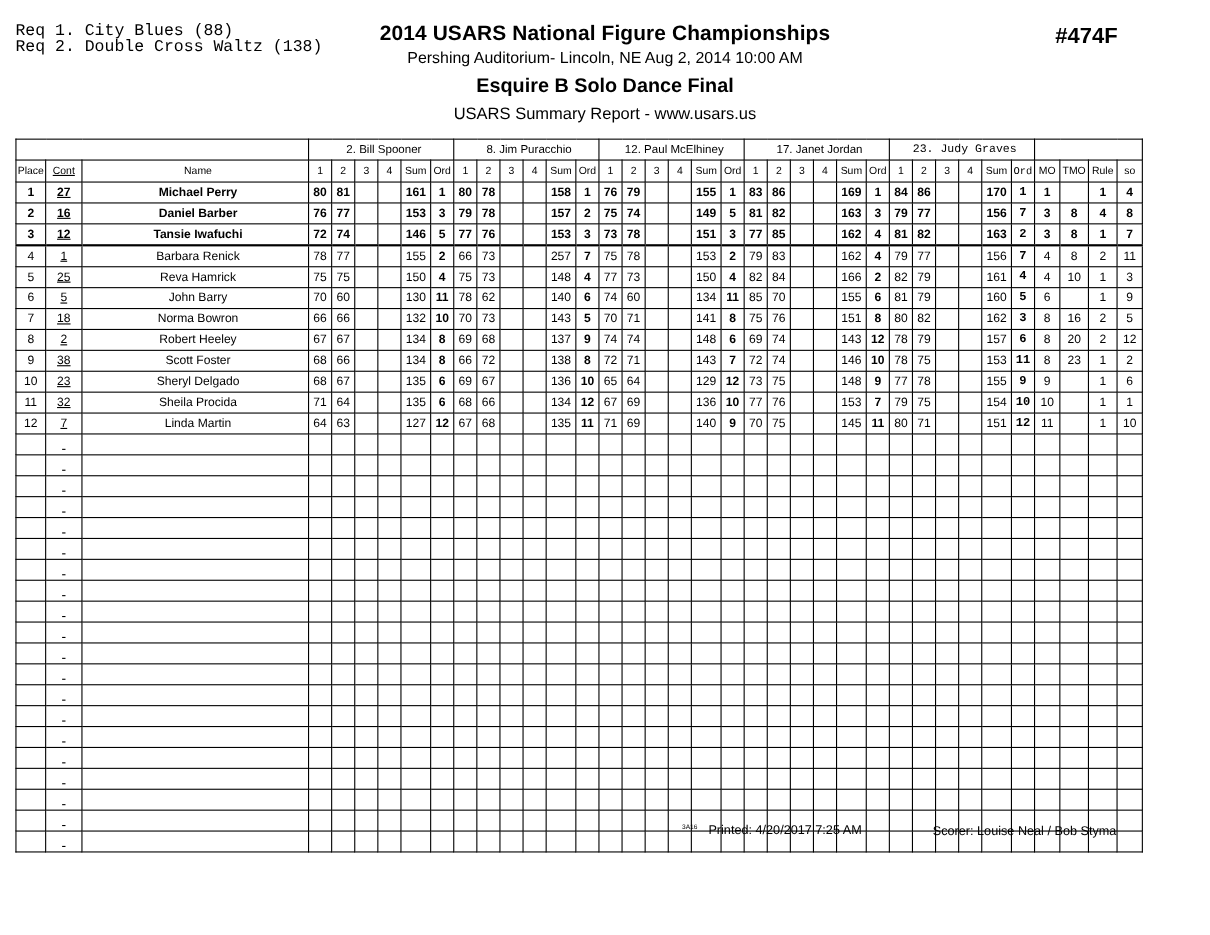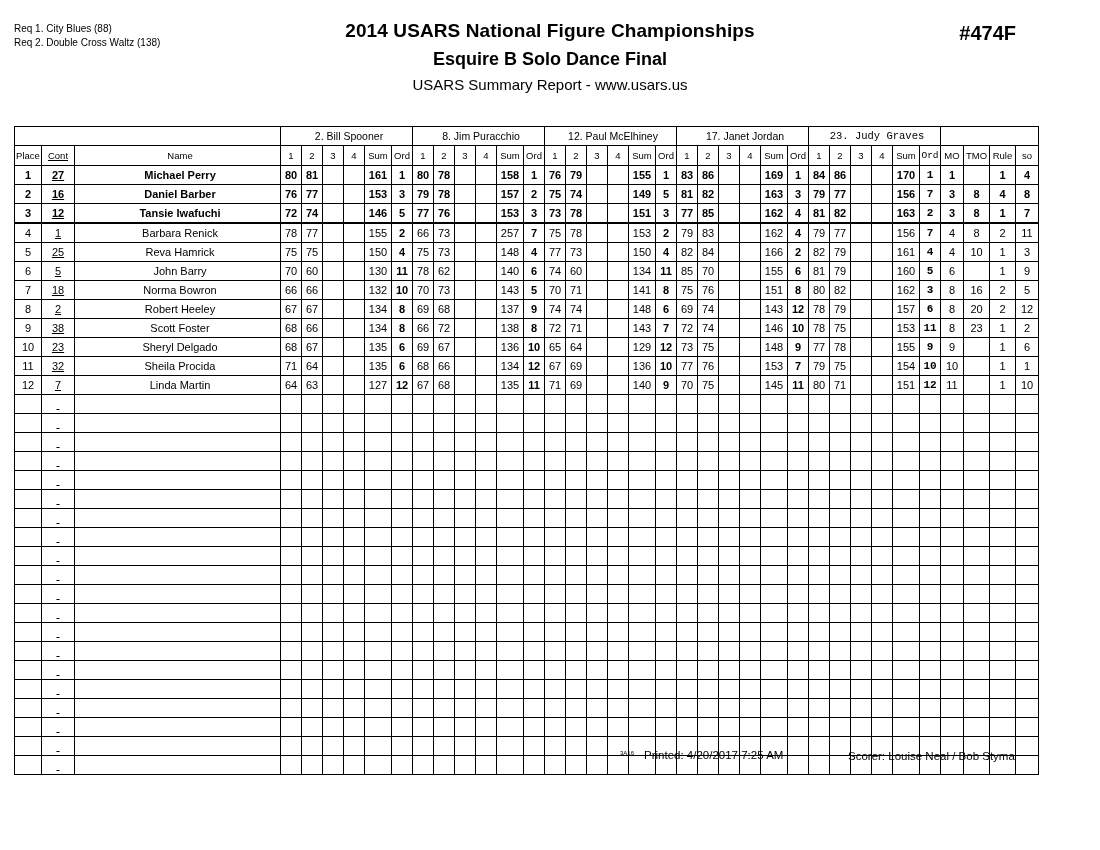--- a/index.html
+++ b/index.html
@@ -14,22 +14,23 @@
     color: #000000;
     position: relative;
     overflow: hidden;
   }
 
   
   .reqs {
     position: absolute;
     left: 14px;
     top: 22px;
-    font-size: 10px;
+    font-size: 15px;
     line-height: 14px;
+    font-family: Liberation Mono, monospace;
   }
 
   
   .header {
     position: absolute;
     left: 0;
     top: 20px;
     width: 1100px;
     text-align: center;
   }
@@ -133,20 +134,21 @@
 </head>
 <body>
 
 <div class="reqs">
   <div>Req  1.  City Blues (88)</div>
   <div>Req  2.  Double Cross Waltz (138)</div>
 </div>
 
 <div class="header">
   <div class="title">2014 USARS National Figure Championships</div>
+  <div class="venue">Pershing Auditorium- Lincoln, NE  Aug 2, 2014  10:00 AM</div>
   <div class="event">Esquire B Solo Dance Final</div>
   <div class="summary">USARS Summary Report - www.usars.us</div>
 </div>
 <div class="sheetnum">#474F</div>
 
 <table class="sheet" id="score-sheet">
   <colgroup id="sheet-colgroup">
       <col style="width: 26px;">
       <col style="width: 32px;">
       <col style="width: 200px;">

